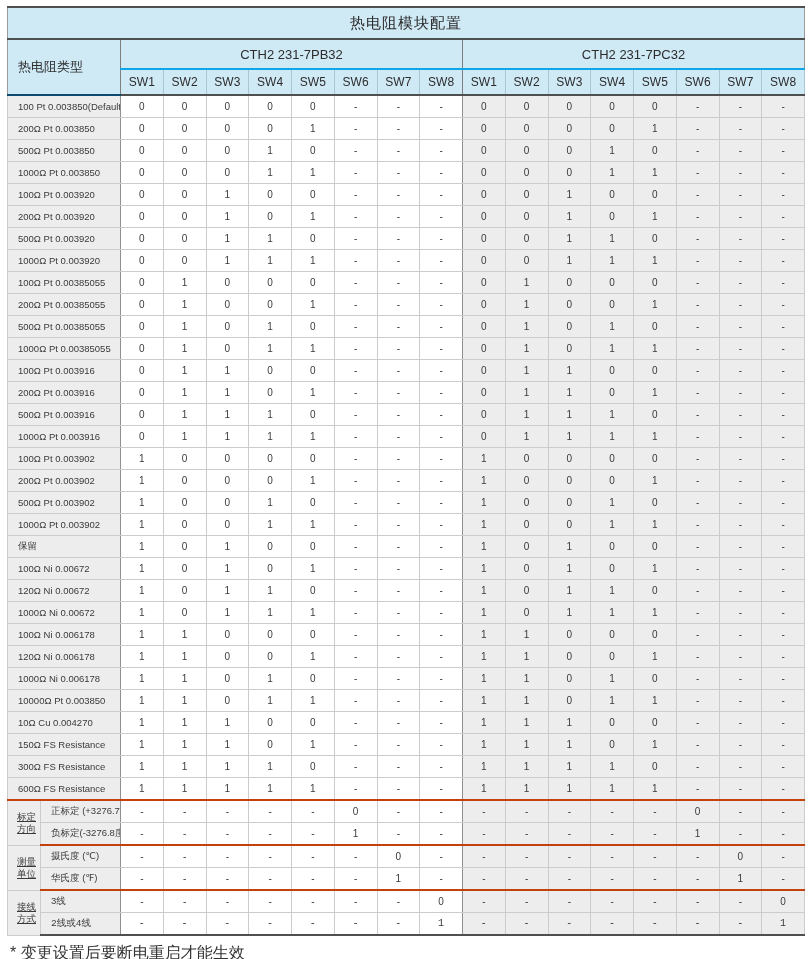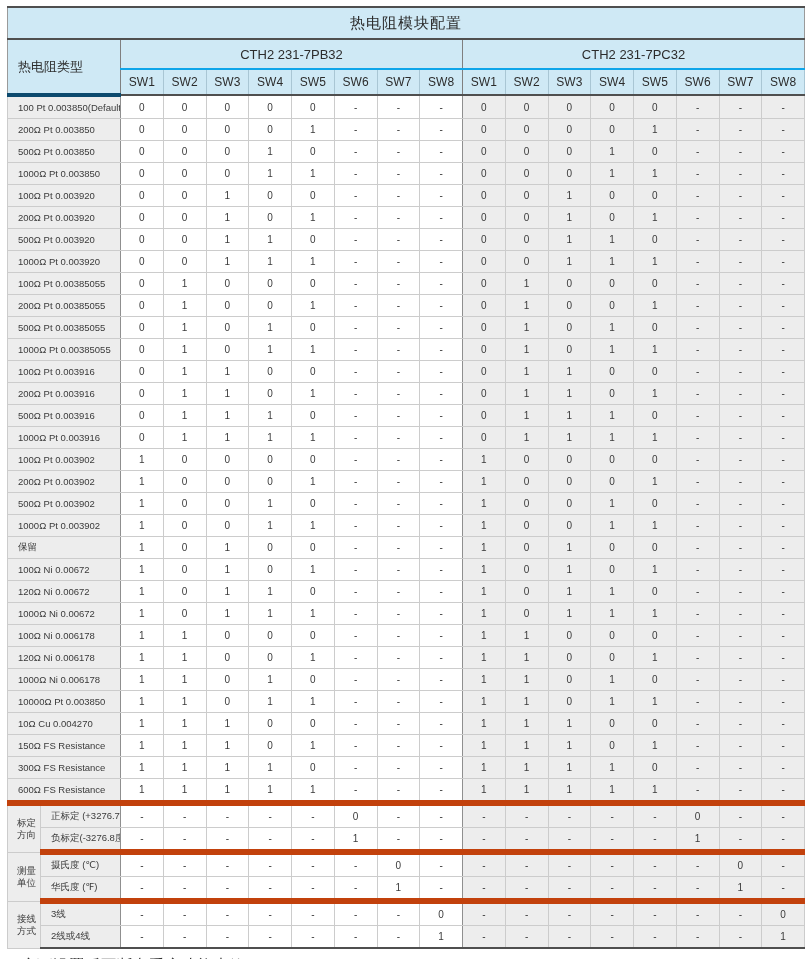--- a/index.html
+++ b/index.html
@@ -5,36 +5,36 @@
   html,body{margin:0;padding:0;background:#fff;width:812px;height:959px;overflow:hidden;
     font-family:"Liberation Sans","DejaVu Sans",sans-serif;}
   .page{padding:6px 7px 0 7px;}
   table{border-collapse:collapse;table-layout:fixed;width:798px;
     border-left:1px solid #9a9a9a;border-right:1px solid #9a9a9a;}
   col.c-grp{width:33px;} col.c-sub{width:80px;}
   thead th{background:var(--header-blue,#cfe9f5);color:#2c2c2c;font-weight:normal;padding:0;}
   tr.title-row th{height:30px;font-size:15px;letter-spacing:1px;
     border-top:2px solid #4f4f4f;border-bottom:2px solid #4f4f4f;}
   th.typecol{font-size:12px;text-align:left;padding-left:10px;
-    border-right:1px solid #7f7f7f;border-bottom:4px solid #0c4a6e;}
+    border-right:1px solid #7f7f7f;border-bottom:2px solid #0c4a6e;}
   tr.module-row th{height:28px;font-size:13px;}
   th.module{border-bottom:2px solid #0ea5e9;}
   th.module.gsep-right{border-right:1px solid #7f7f7f;}
   tr.sw-row th{height:24px;font-size:12px;border:1px solid #a9c6d4;border-bottom:2px solid #4f4f4f;}
   tr.sw-row th.gsep-right{border-right:1px solid #7f7f7f;}
   tbody td{height:21px;font-size:10px;color:#3a3a3a;text-align:center;
     border:1px solid #cccccc;padding:0;}
   td.lbl{background:var(--shaded-gray,#ededed);text-align:left;padding:0 3px 0 10px;font-size:9.5px;
     border-right:1px solid #8f8f8f;white-space:nowrap;overflow:hidden;}
   td.grp{background:var(--shaded-gray,#ededed);text-align:left;padding-left:9px;font-size:9.5px;
-    color:#3a3a3a;line-height:1.25;}
+    color:#3a3a3a;line-height:1.25;text-decoration:underline;}
   td.val.pc32{background:var(--shaded-gray,#ededed);}
   td.val.gsep-right{border-right:1px solid #8f8f8f;}
-  tr.pre-group td{border-bottom:6px solid #c2410c;}
-  tbody tr:last-child td{border-bottom:2px solid #4f4f4f;}
+  tr.pre-group td{border-bottom:2px solid #c2410c;}
+  tbody tr:last-child td{border-bottom:2px solid #4f4f4f;font-family:Liberation Mono, monospace;}
   .footnote{margin:7px 0 0 3px;font-size:16px;color:#333;}
 </style>
 </head>
 <body>
 
 <div class="page">
   <table>
     <colgroup>
       <col class="c-grp">
         <col class="c-sub">

